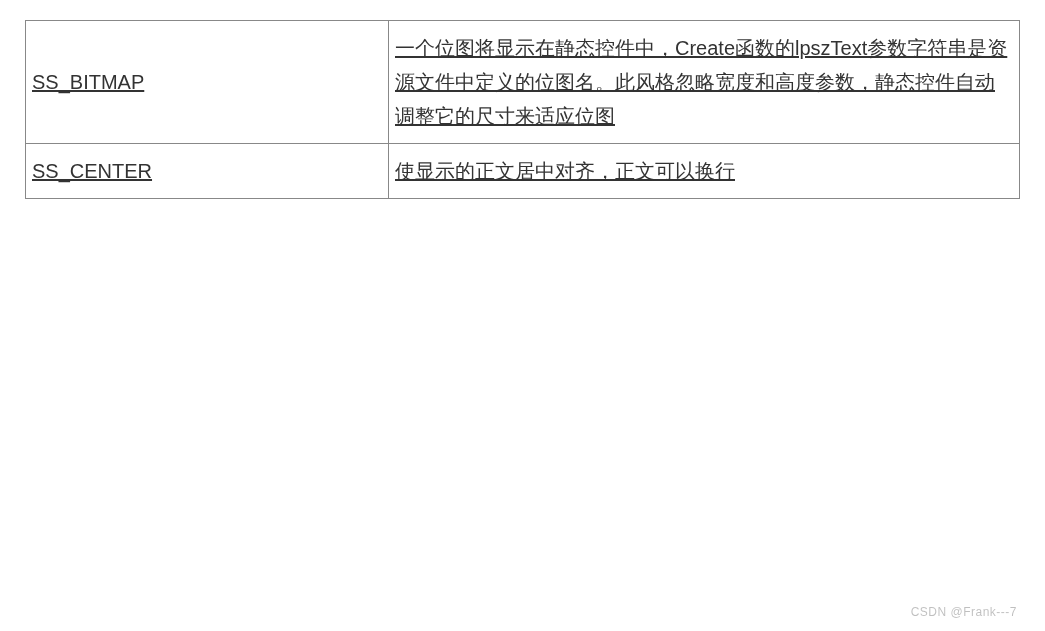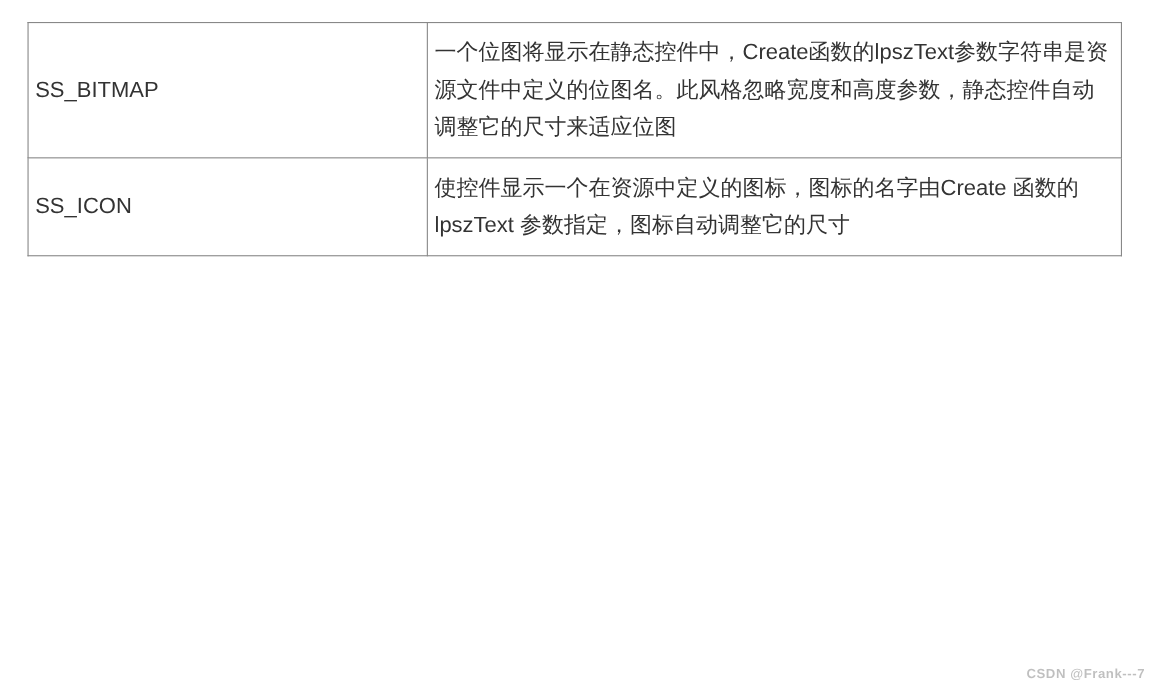--- a/index.html
+++ b/index.html
@@ -16,48 +16,48 @@
       border-collapse: collapse;
       width: 100%;
       table-layout: fixed;
     }
     td {
       border: 1px solid #888;
       padding: 10px 6px;
       vertical-align: middle;
       line-height: 1.7;
       word-wrap: break-word;
+      text-decoration: underline;
     }
     td.c0 {
       width: 350px;
       font-family: Arial, sans-serif;
     }
     td.c1 {
       font-family: "Microsoft YaHei", "SimSun", sans-serif;
     }
     .watermark {
       position: absolute;
-      right: 4px;
+      right: 28px;
       top: 605px;
       font-size: 12px;
       color: rgba(0,0,0,0.25);
       letter-spacing: 0.5px;
       font-family: Arial, sans-serif;
-      font-weight: bold;
     }
   </style>
 </head>
 <body>
 
 <table>
   <tbody>
     <tr>
       <td class="c0">SS_BITMAP</td>
       <td class="c1">一个位图将显示在静态控件中，Create函数的lpszText参数字符串是资源文件中定义的位图名。此风格忽略宽度和高度参数，静态控件自动调整它的尺寸来适应位图</td>
     </tr>
     <tr>
-      <td class="c0">SS_ICON</td>
-      <td class="c1">使控件显示一个在资源中定义的图标，图标的名字由Create 函数的lpszText 参数指定，图标自动调整它的尺寸</td>
+      <td class="c0">SS_CENTER</td>
+      <td class="c1">使显示的正文居中对齐，正文可以换行</td>
     </tr>
   </tbody>
 </table>
 
 <div class="watermark">CSDN @Frank---7</div>
 
 </body></html>

